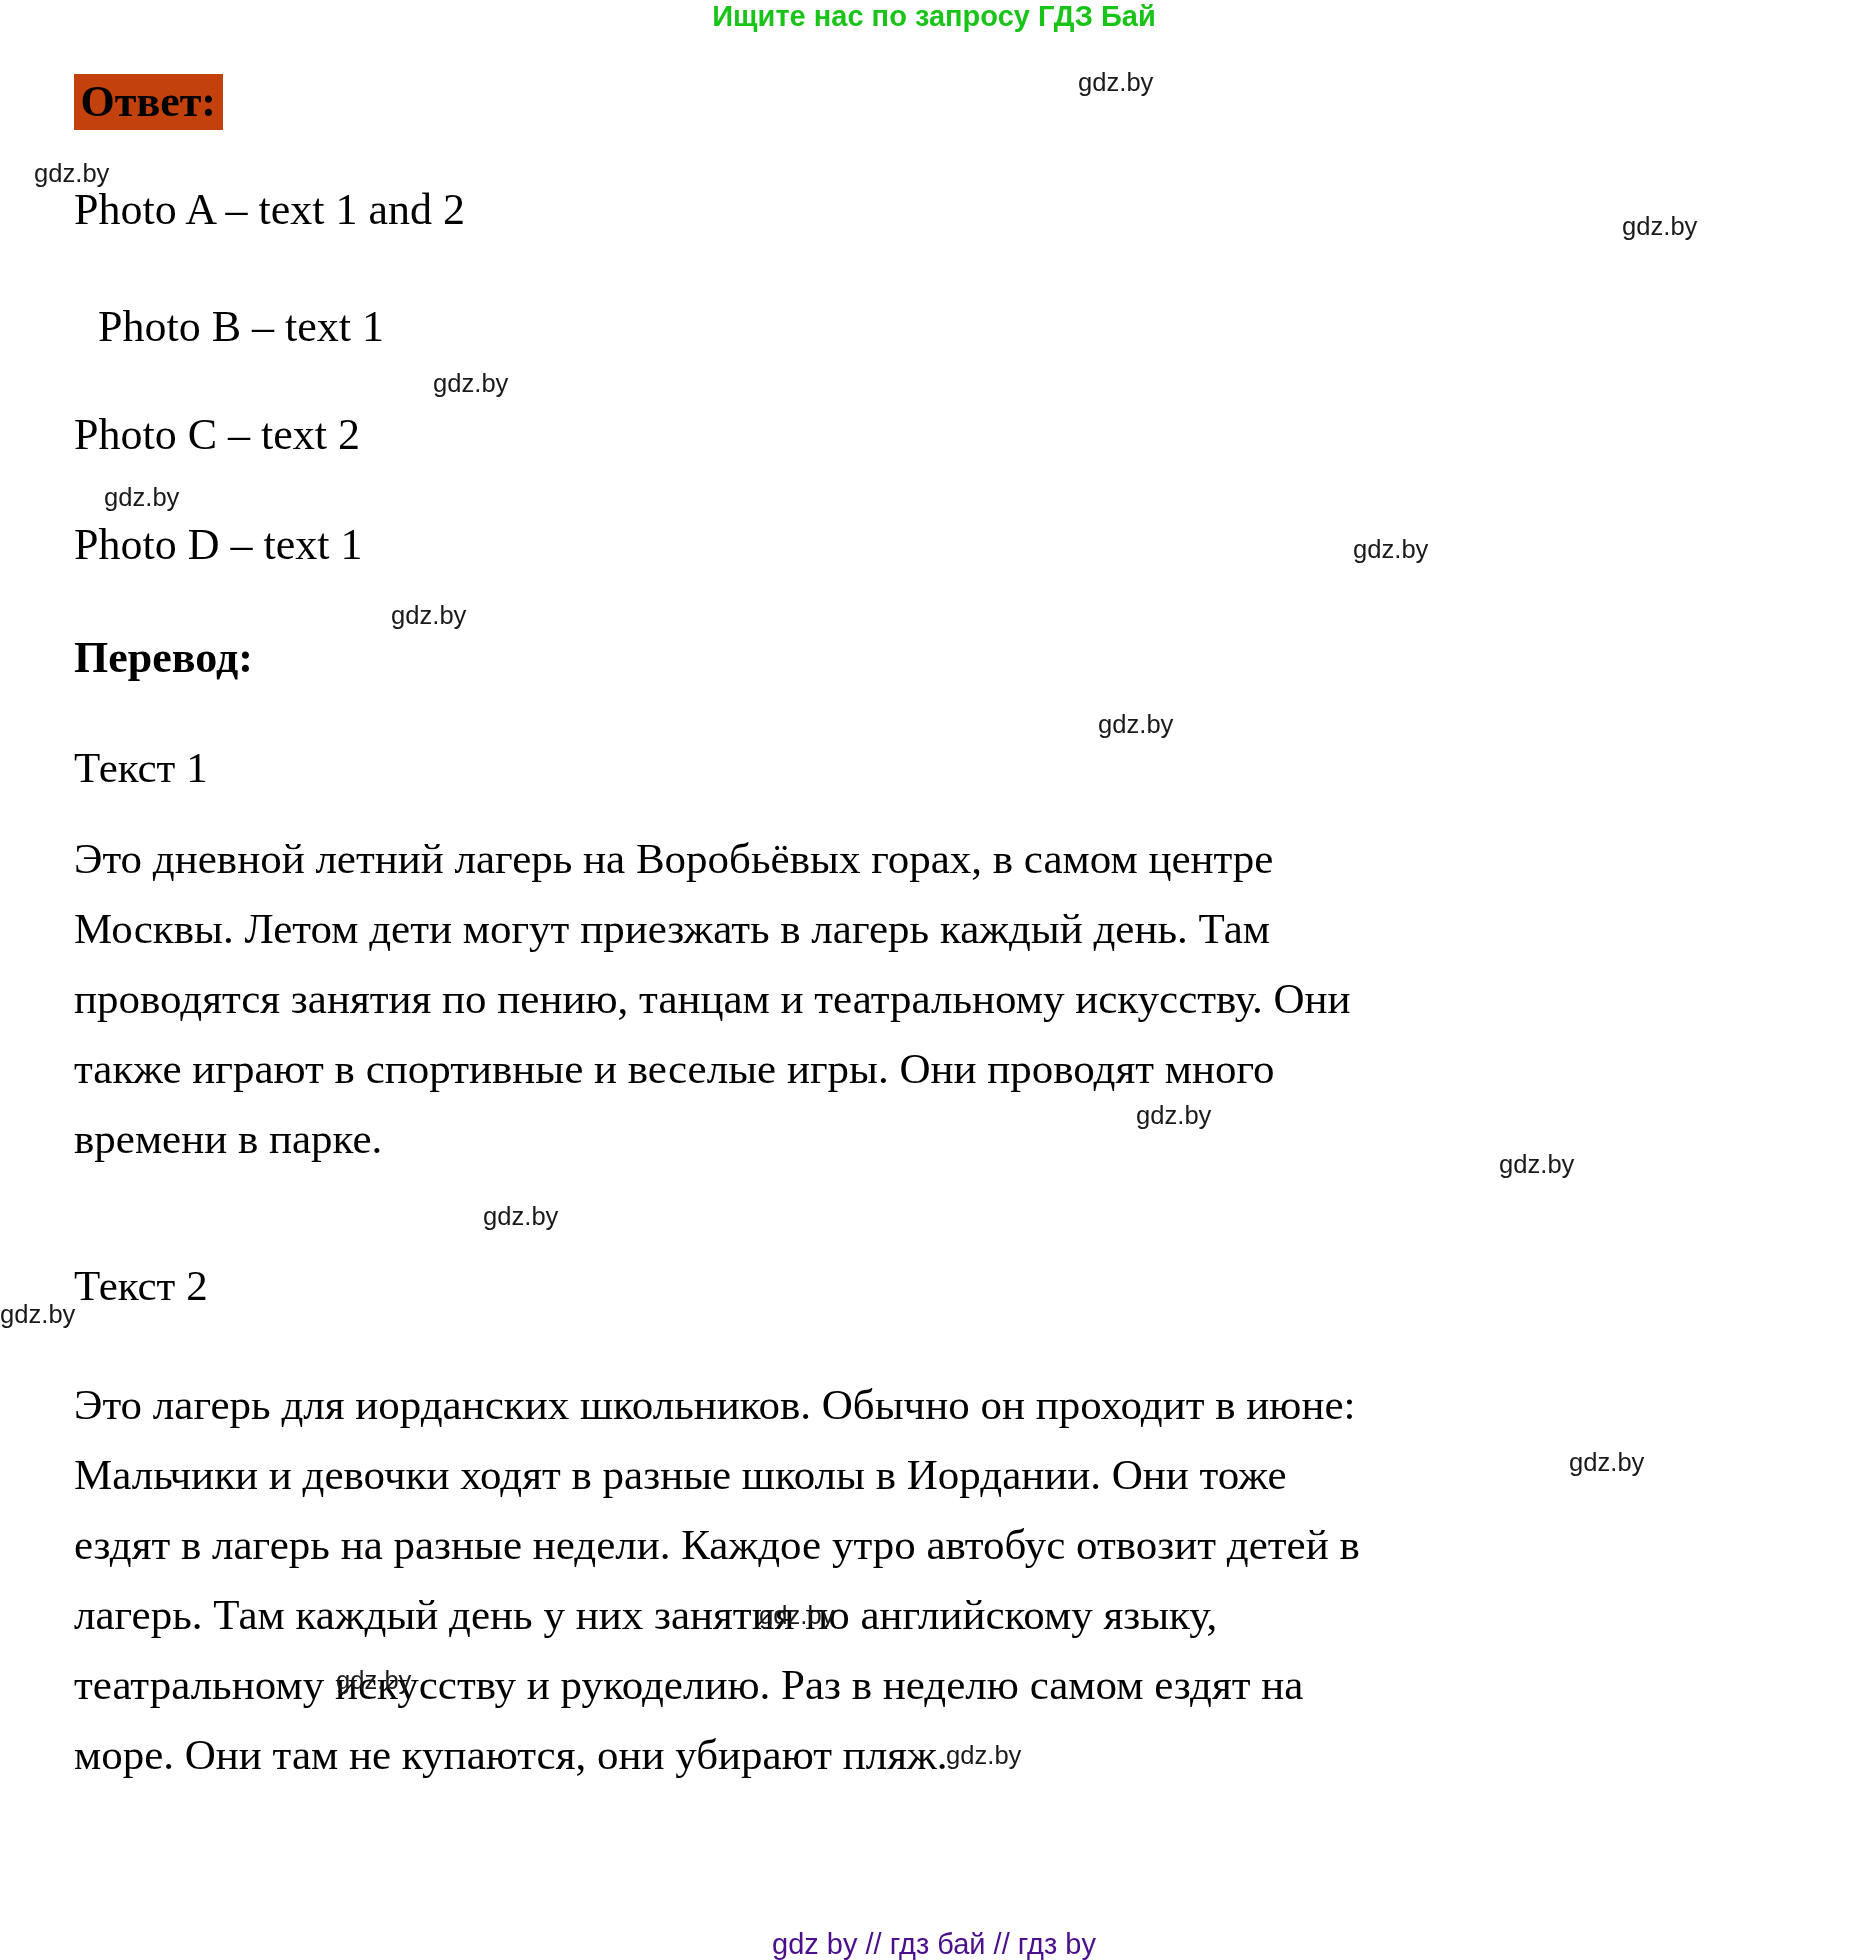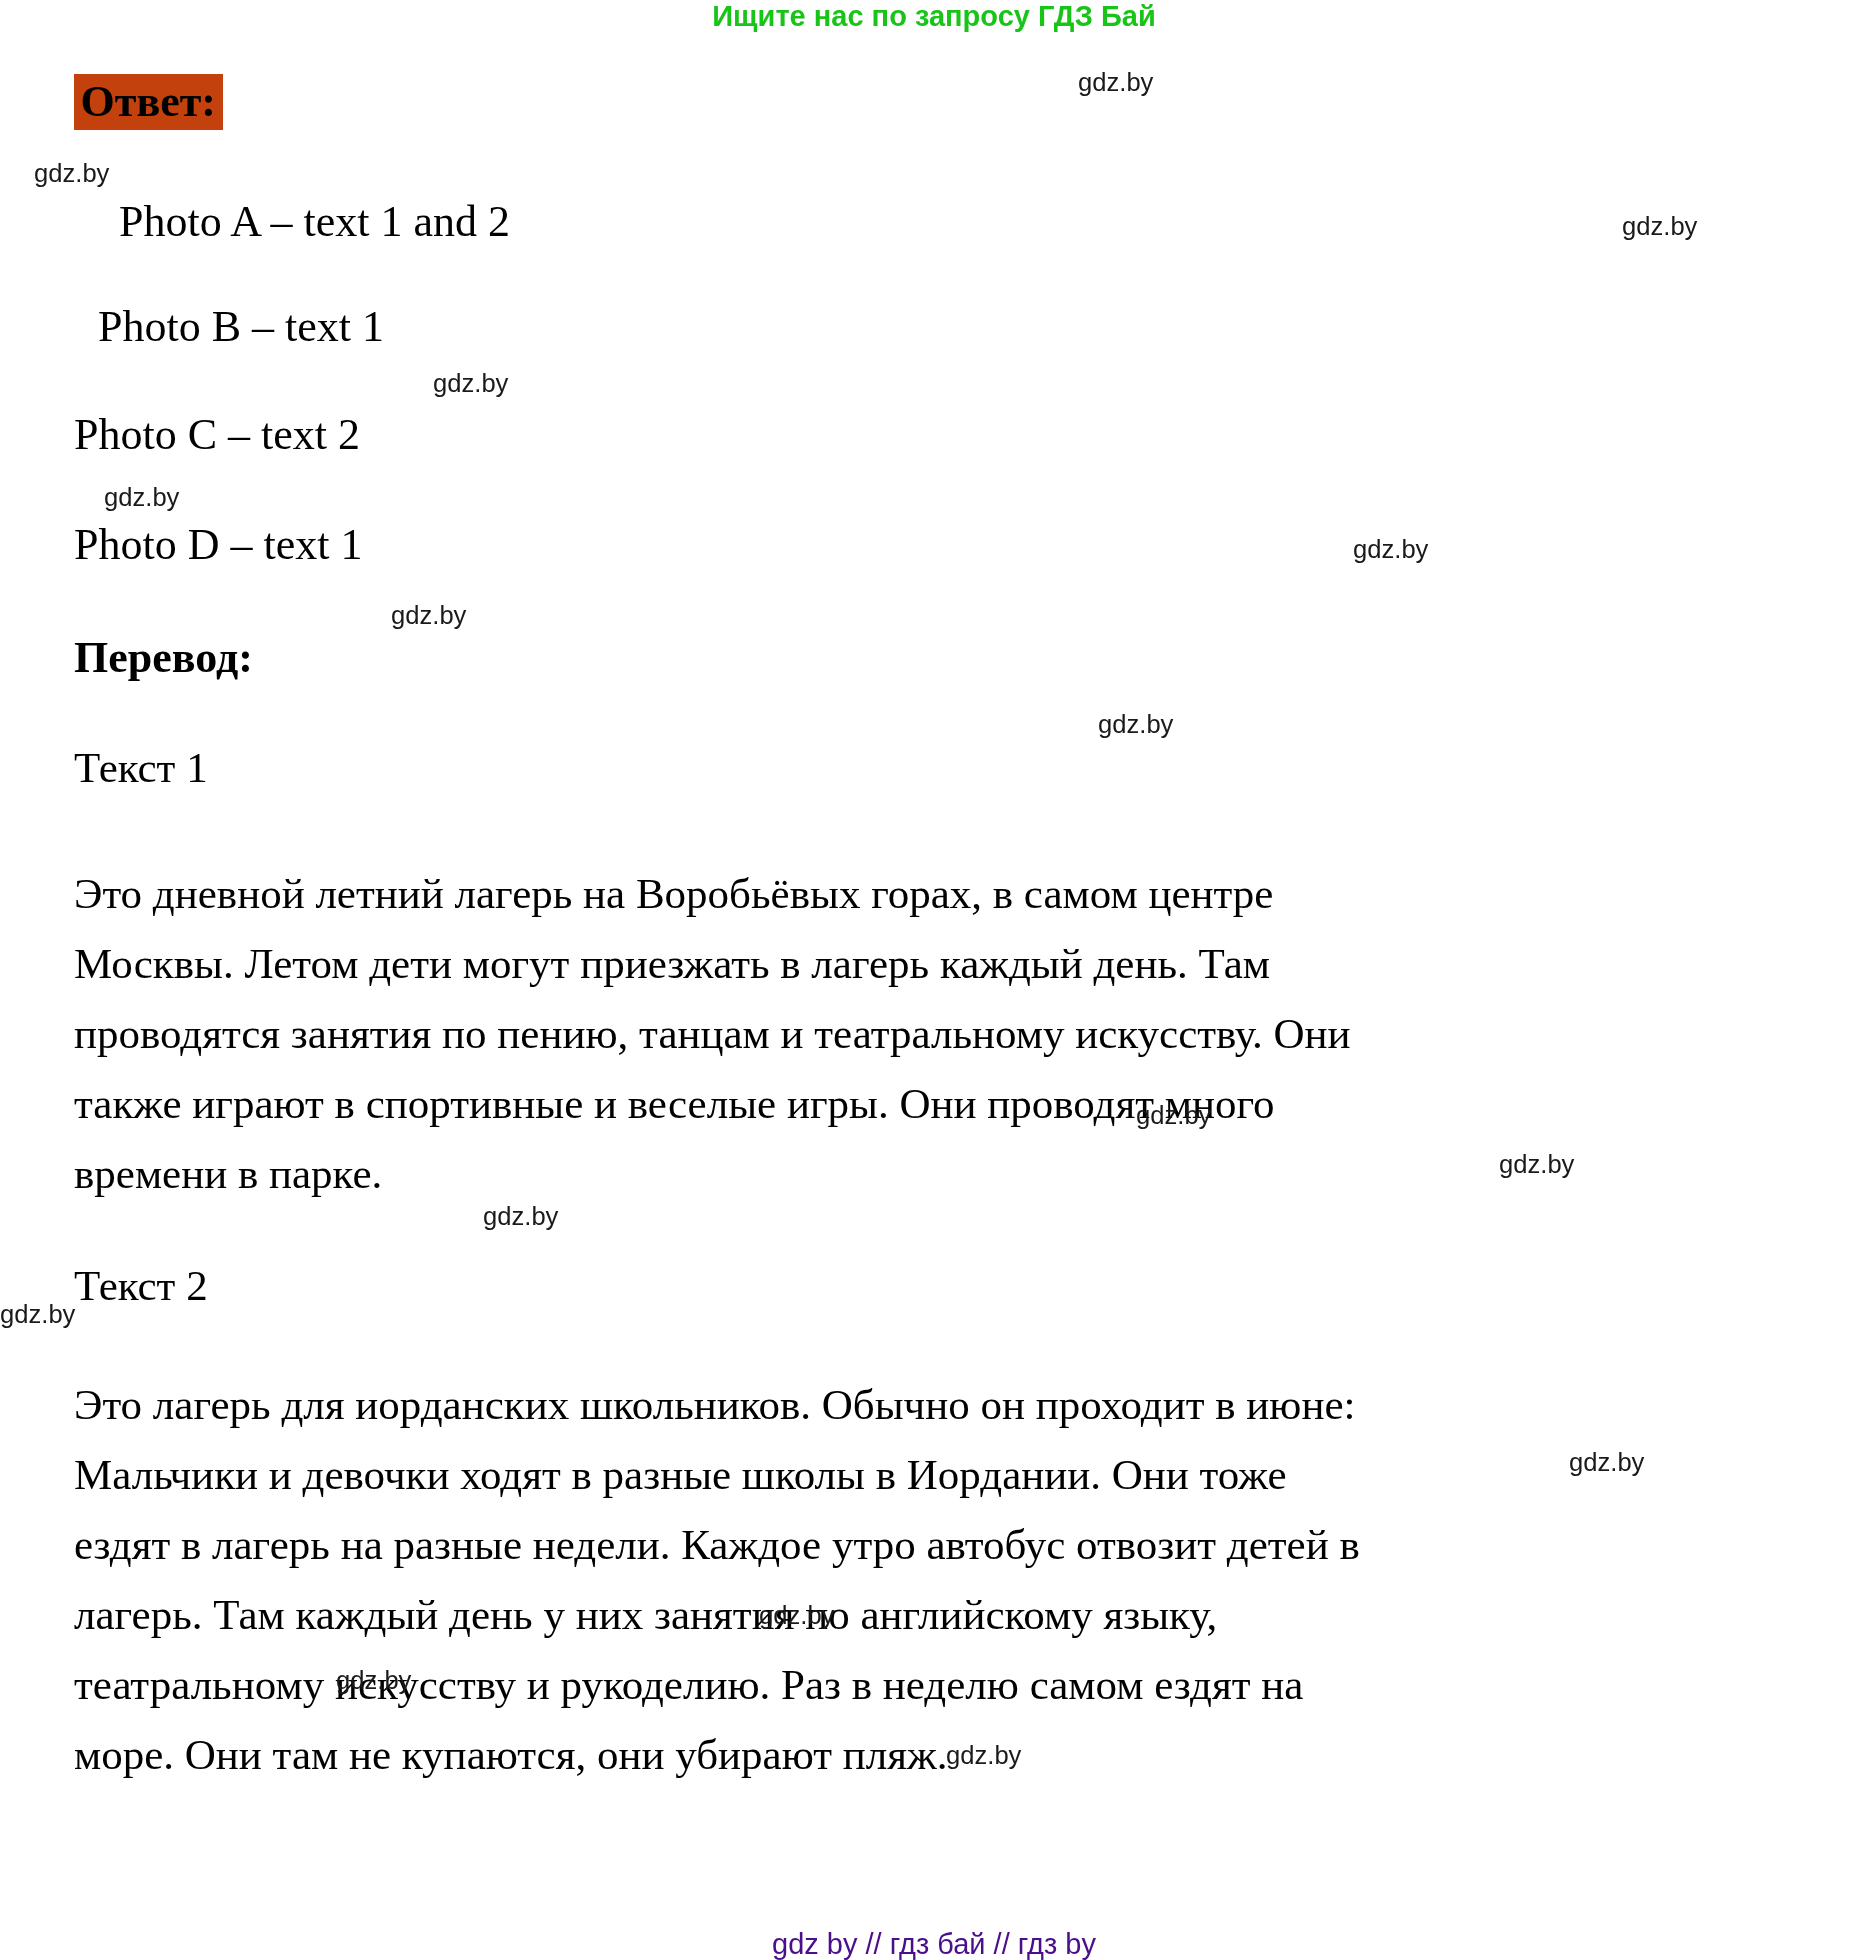--- a/index.html
+++ b/index.html
@@ -50,21 +50,21 @@
   }
 
   
   .photo-line {
     position: absolute;
     left: 74px;
     font-size: 44px;
     line-height: 51px;
     white-space: nowrap;
   }
-  .photo-a { top: 196px; margin-left: 45px; }
+  .photo-a { top: 184px; }
   .photo-b { top: 301px; margin-left: 24px; }
   .photo-c { top: 409px; }
   .photo-d { top: 519px; }
 
   
   .translation-heading {
     position: absolute;
     left: 74px;
     top: 632px;
     font-weight: bold;
@@ -86,21 +86,21 @@
 
   
   .para {
     position: absolute;
     left: 74px;
     width: 1647px;
     font-size: 43px;
     line-height: 70px;
     text-align: left;
   }
-  .para-1 { top: 859px; }
+  .para-1 { top: 824px; }
   .para-2 { top: 1370px; }
   .para .ln { display: block; white-space: nowrap; }
 
   
   .wm {
     position: absolute;
     font-family: "Liberation Sans", "DejaVu Sans", sans-serif;
     font-size: 25.6px;
     line-height: 28px;
     color: #1a1a1a;

